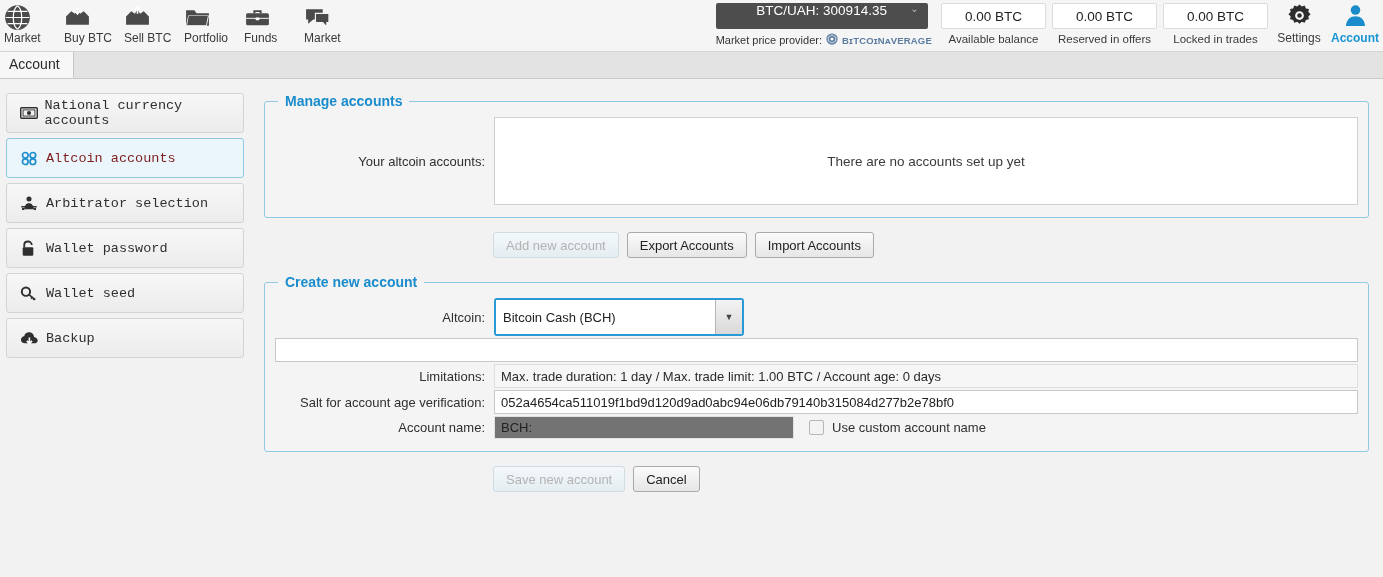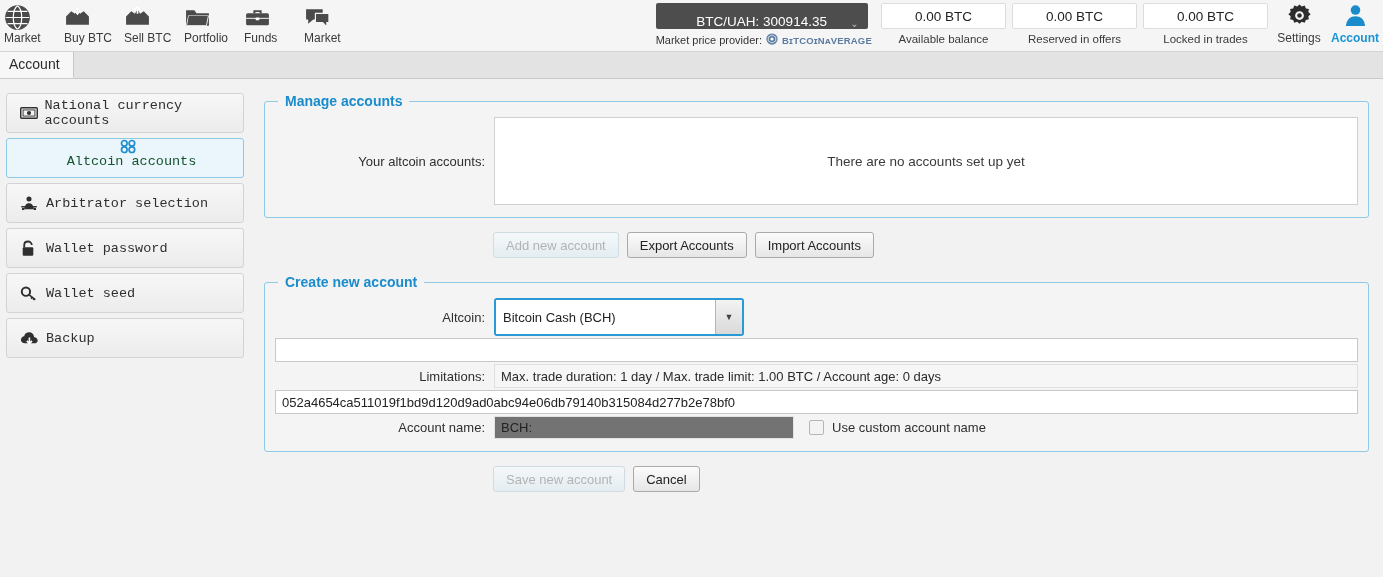--- a/index.html
+++ b/index.html
@@ -54,21 +54,21 @@
     height: 52px;
   }
   .ticker-wrap { padding: 3px 6px 0 0; }
   .ticker {
     width: 212px;
     height: 26px;
     background: #4d4d4d;
     border-radius: 2px;
     color: #ffffff;
     display: flex;
-    align-items: flex-end;
+    align-items: flex-start;
     justify-content: center;
     position: relative;
     font-size: 13.5px;
     cursor: pointer;
   }
   .ticker .chev {
     position: absolute;
     right: 9px;
     color: #b9b9b9;
     font-size: 10px;
@@ -85,21 +85,21 @@
   }
   .ba-logo {
     font-size: 9.5px;
     font-weight: bold;
     letter-spacing: 0.2px;
     color: #5b7ba0;
   }
 
   .balance-box { padding: 3px 3px 0 3px; text-align: center; }
   .balance-val {
-    width: 125px;
+    width: 105px;
     height: 26px;
     background: #ffffff;
     border: 1px solid #dcdcdc;
     border-radius: 2px;
     display: flex;
     align-items: center;
     justify-content: center;
     font-size: 13.5px;
     color: #222;
   }
@@ -173,22 +173,21 @@
   }
   .side-item .sico {
     width: 26px;
     display: inline-flex;
     align-items: center;
     justify-content: flex-start;
   }
   .side-item.selected {
     background: #eaf6fc;
     border: 1px solid #8fc9e3;
-    color: #14532d;
-    flex-direction: column;
+    color: #7f1d1d;
   }
 
   
   .main {
     flex: 1;
     padding: 14px 14px 0 14px;
   }
 
   fieldset.panel {
     border: 1px solid #8fc9e3;
@@ -577,20 +576,21 @@
       <div class="row">
         <div class="field"></div>
       </div>
 
       <div class="row">
         <div class="row-label">Limitations:</div>
         <div class="field readonly">Max. trade duration: 1 day / Max. trade limit: 1.00 BTC / Account age: 0 days</div>
       </div>
 
       <div class="row">
+        <div class="row-label">Salt for account age verification:</div>
         <div class="field">052a4654ca511019f1bd9d120d9ad0abc94e06db79140b315084d277b2e78bf0</div>
       </div>
 
       <div class="row">
         <div class="row-label">Account name:</div>
         <div class="name-field">BCH:</div>
         <div class="chk-wrap">
           <span class="chk"></span>
           <span class="chk-lbl">Use custom account name</span>
         </div>

